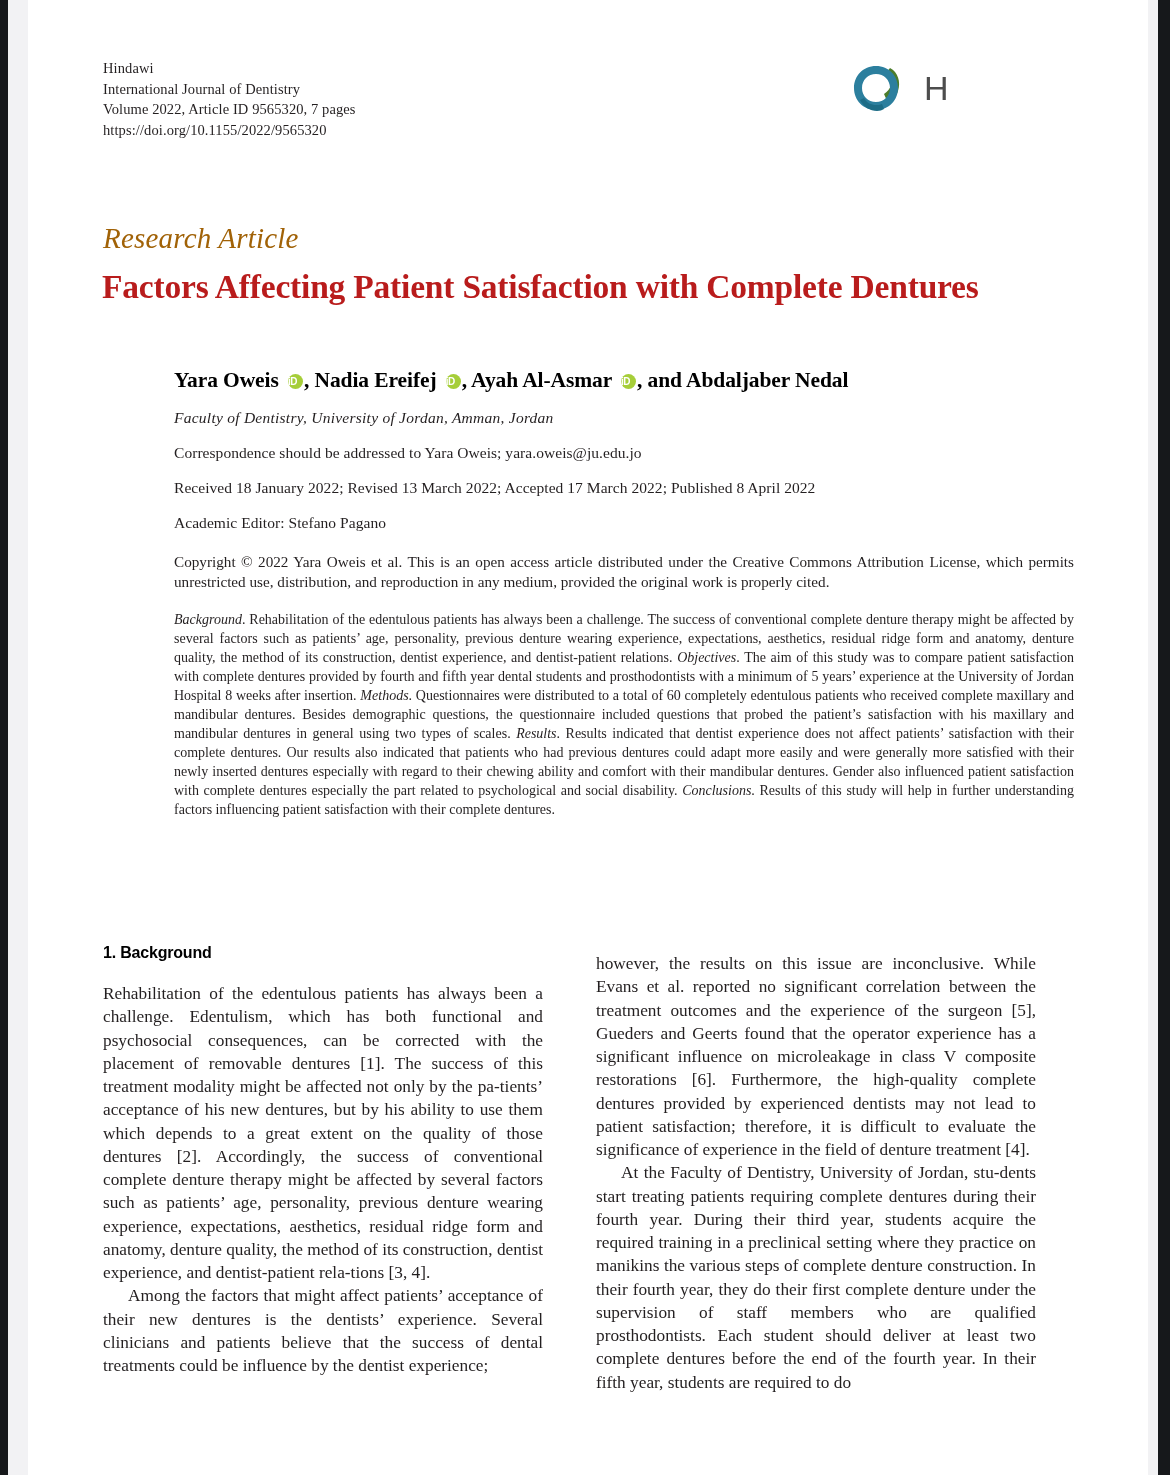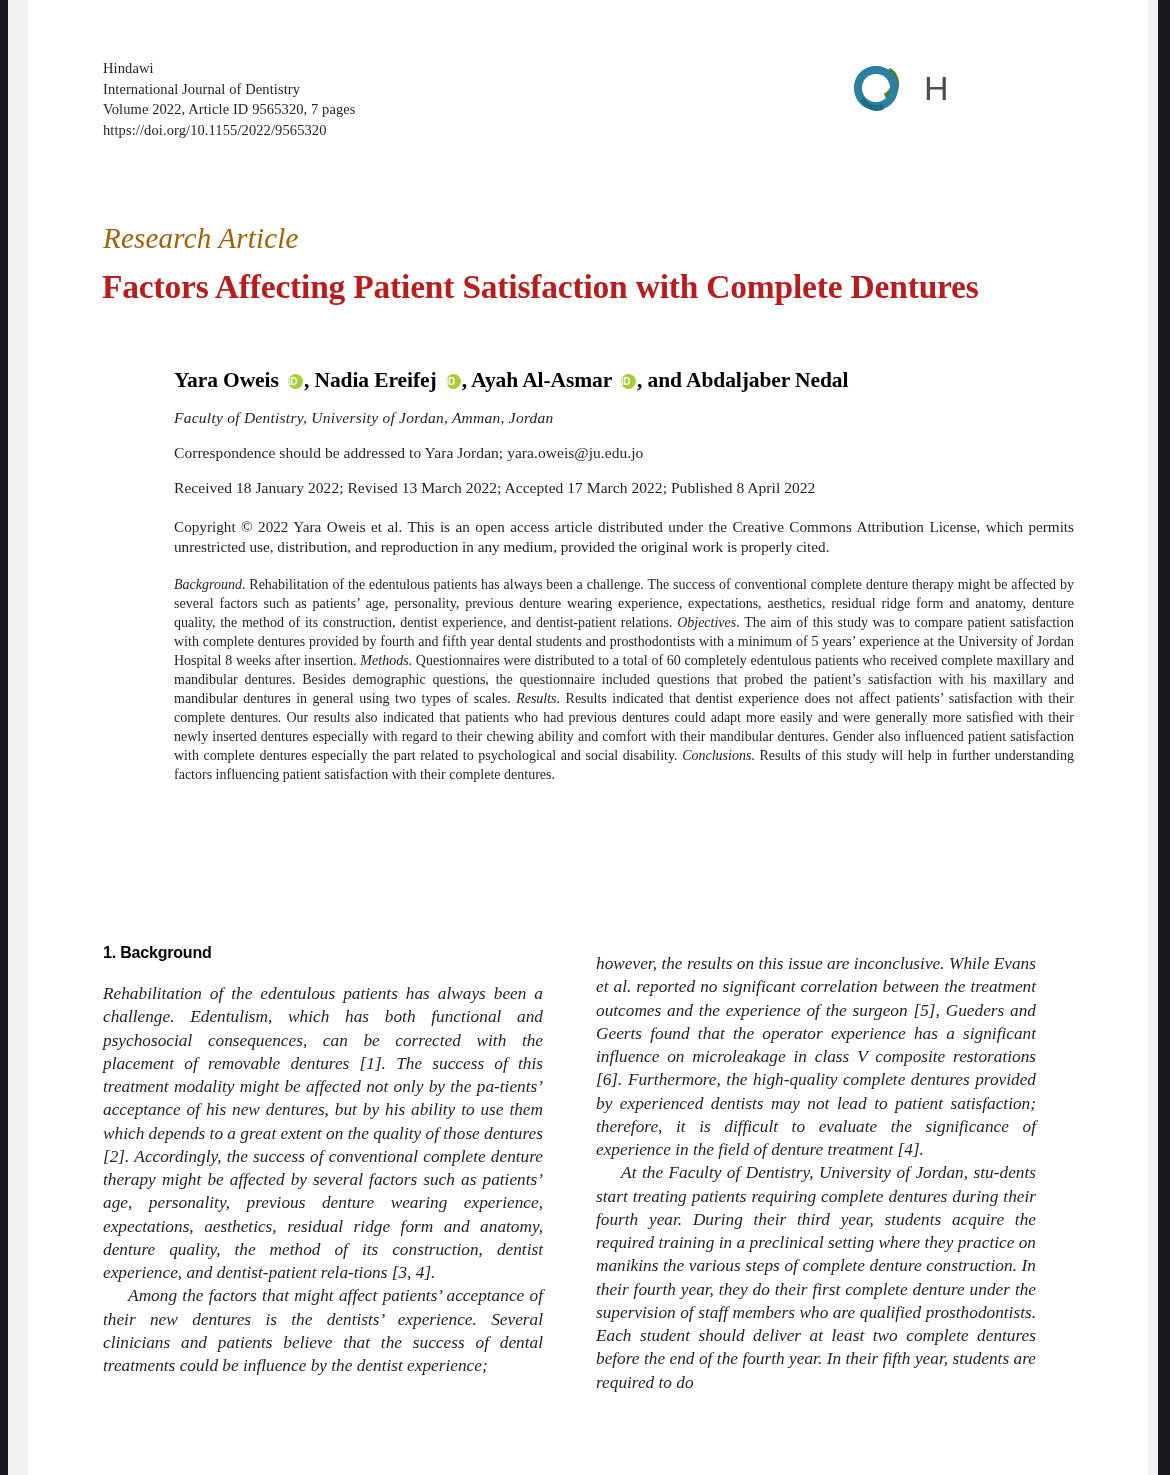--- a/index.html
+++ b/index.html
@@ -177,21 +177,21 @@
     top: 982px;
     width: 440px;
     font-size: 17.3px;
     line-height: 1.345;
     text-align: justify;
     color: #231f20;
     hyphens: manual;
   }
   .col.left  { left: 75px; }
   .col.right { left: 568px; top: 952px; }
-  .col p { margin: 0; font-style: italic; }
+  .col p { margin: 0; }
   .col p + p { text-indent: 1.45em; }
 </style>
 </head>
 <body>
 
 <div id="viewport">
 
   <div class="edge-band left"></div>
   <div class="edge-band right"></div>
   <div class="gutter left"></div>
@@ -215,22 +215,23 @@
       </svg>
       <span class="logo-h">H</span>
     </div>
 
     <div class="kicker">Research Article</div>
     <h1 class="doc-title" style="margin:0;">Factors Affecting Patient Satisfaction with Complete Dentures</h1>
 
     <div class="frontmatter">
       <div class="authors">Yara Oweis <span class="orcid">iD</span>, Nadia Ereifej <span class="orcid">iD</span>, Ayah Al-Asmar <span class="orcid">iD</span>, and Abdaljaber Nedal</div>
       <div class="affiliation">Faculty of Dentistry, University of Jordan, Amman, Jordan</div>
-      <div class="meta-line">Correspondence should be addressed to Yara Jordan; yara.oweis@ju.edu.jo</div>
+      <div class="meta-line">Correspondence should be addressed to Yara Oweis; yara.oweis@ju.edu.jo</div>
       <div class="meta-line">Received 18 January 2022; Revised 13 March 2022; Accepted 17 March 2022; Published 8 April 2022</div>
+      <div class="meta-line">Academic Editor: Stefano Pagano</div>
       <div class="copyright">Copyright © 2022 Yara Oweis et al. This is an open access article distributed under the Creative Commons Attribution License, which permits unrestricted use, distribution, and reproduction in any medium, provided the original work is properly cited.</div>
       <div class="abstract"><i>Background</i>. Rehabilitation of the edentulous patients has always been a challenge. The success of conventional complete denture therapy might be affected by several factors such as patients’ age, personality, previous denture wearing experience, expectations, aesthetics, residual ridge form and anatomy, denture quality, the method of its construction, dentist experience, and dentist-patient relations. <i>Objectives</i>. The aim of this study was to compare patient satisfaction with complete dentures provided by fourth and fifth year dental students and prosthodontists with a minimum of 5 years’ experience at the University of Jordan Hospital 8 weeks after insertion. <i>Methods</i>. Questionnaires were distributed to a total of 60 completely edentulous patients who received complete maxillary and mandibular dentures. Besides demographic questions, the questionnaire included questions that probed the patient’s satisfaction with his maxillary and mandibular dentures in general using two types of scales. <i>Results</i>. Results indicated that dentist experience does not affect patients’ satisfaction with their complete dentures. Our results also indicated that patients who had previous dentures could adapt more easily and were generally more satisfied with their newly inserted dentures especially with regard to their chewing ability and comfort with their mandibular dentures. Gender also influenced patient satisfaction with complete dentures especially the part related to psychological and social disability. <i>Conclusions</i>. Results of this study will help in further understanding factors influencing patient satisfaction with their complete dentures.</div>
     </div>
 
     <div class="section-heading">1. Background</div>
 
     <div class="col left">
       <p>Rehabilitation of the edentulous patients has always been a challenge. Edentulism, which has both functional and psychosocial consequences, can be corrected with the placement of removable dentures [1]. The success of this treatment modality might be affected not only by the pa-tients’ acceptance of his new dentures, but by his ability to use them which depends to a great extent on the quality of those dentures [2]. Accordingly, the success of conventional complete denture therapy might be affected by several factors such as patients’ age, personality, previous denture wearing experience, expectations, aesthetics, residual ridge form and anatomy, denture quality, the method of its construction, dentist experience, and dentist-patient rela-tions [3, 4].</p>
       <p>Among the factors that might affect patients’ acceptance of their new dentures is the dentists’ experience. Several clinicians and patients believe that the success of dental treatments could be influence by the dentist experience;</p>
     </div>

